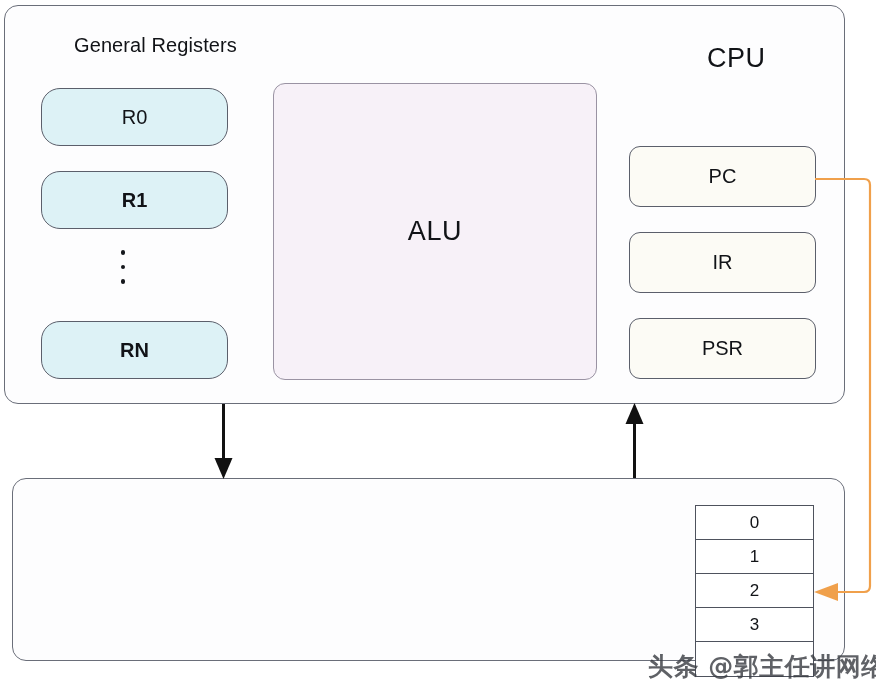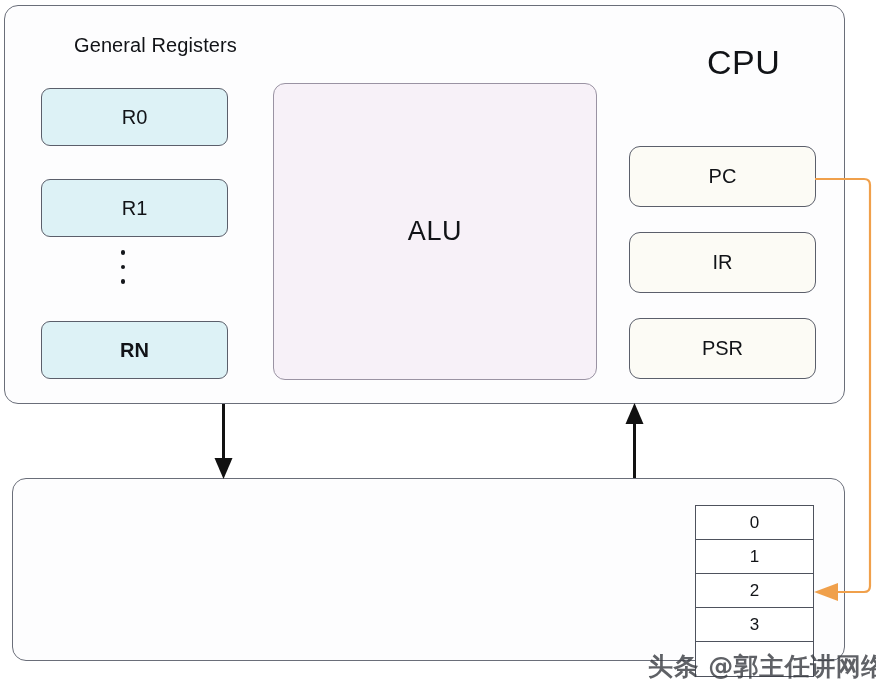--- a/index.html
+++ b/index.html
@@ -61,21 +61,21 @@
   }
   #general-registers-label {
     left: 40px;
     top: 34px;
     font-size: 20px;
     letter-spacing: 0.1px;
   }
   #cpu-label {
     left: 673px;
     top: 43px;
-    font-size: 34px;
+    font-size: 27px;
     letter-spacing: 0.5px;
   }
   #memory-label {
     left: 304px;
     top: 573px;
     font-size: 26px;
     letter-spacing: 1.2px;
   }
   #alu-label {
     font-size: 27px;
@@ -83,26 +83,26 @@
     letter-spacing: 0.6px;
   }
 
   
   .reg-box {
     left: 41px;
     width: 187px;
     height: 58px;
     background: #ddf2f6;
     border: 1.4px solid #5b5f6b;
-    border-radius: 9px;
+    border-radius: 19px;
     font-size: 20px;
     color: #111317;
   }
   #reg-r0 { top: 88px; }
-  #reg-r1 { top: 179px; }
+  #reg-r1 { top: 171px; font-weight: bold; }
   #reg-rn { top: 321px; font-weight: bold; }
 
   
   #registers-ellipsis {
     position: absolute;
     left: 117px;
     top: 250px;
     width: 12px;
     height: 40px;
   }

